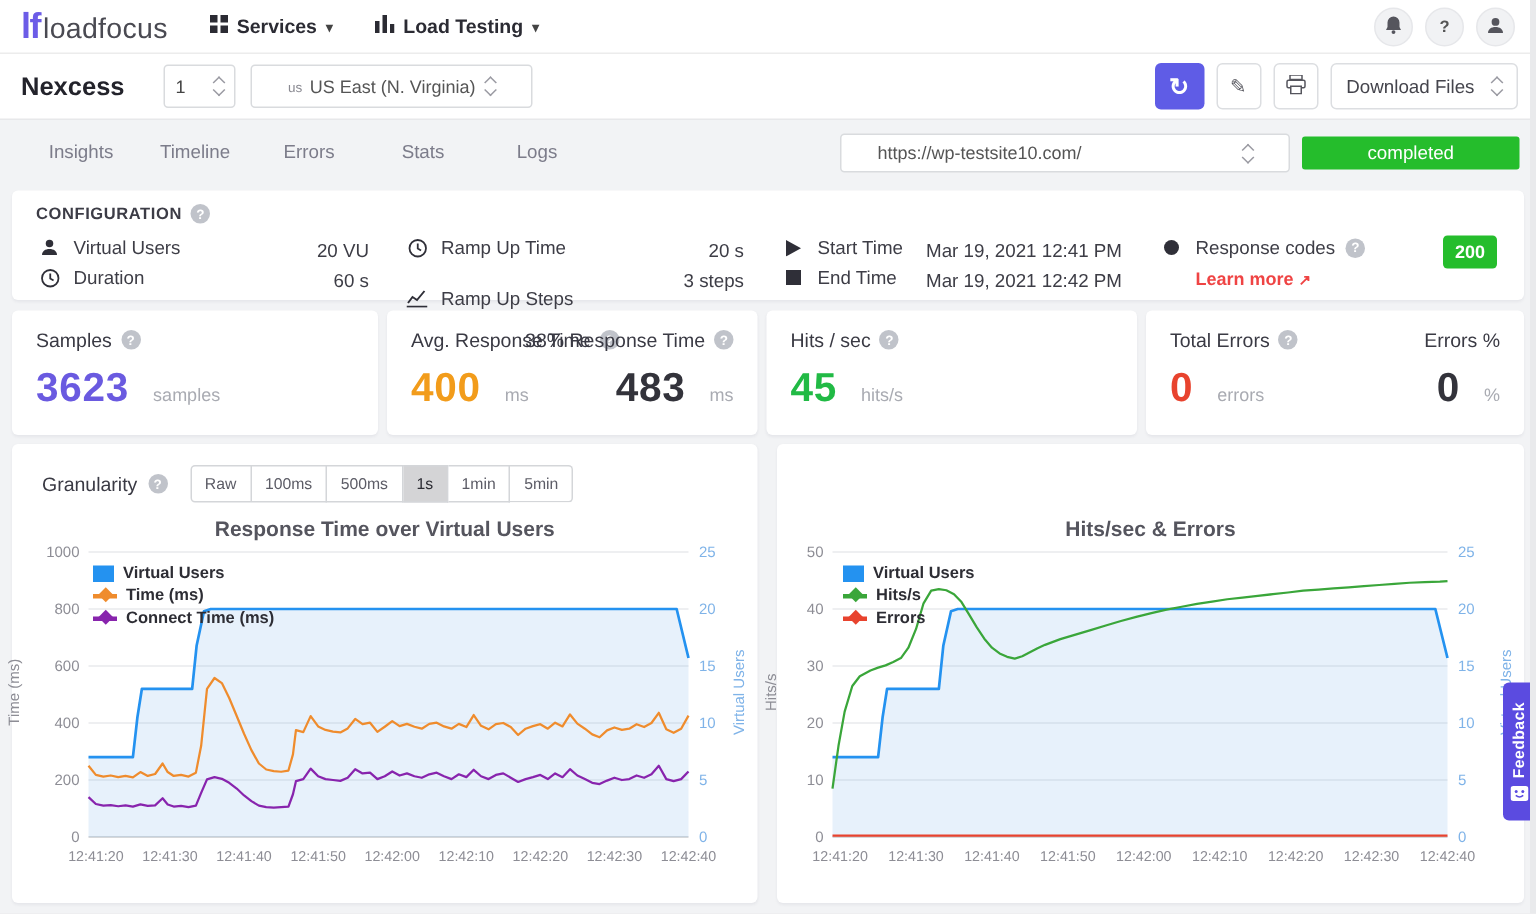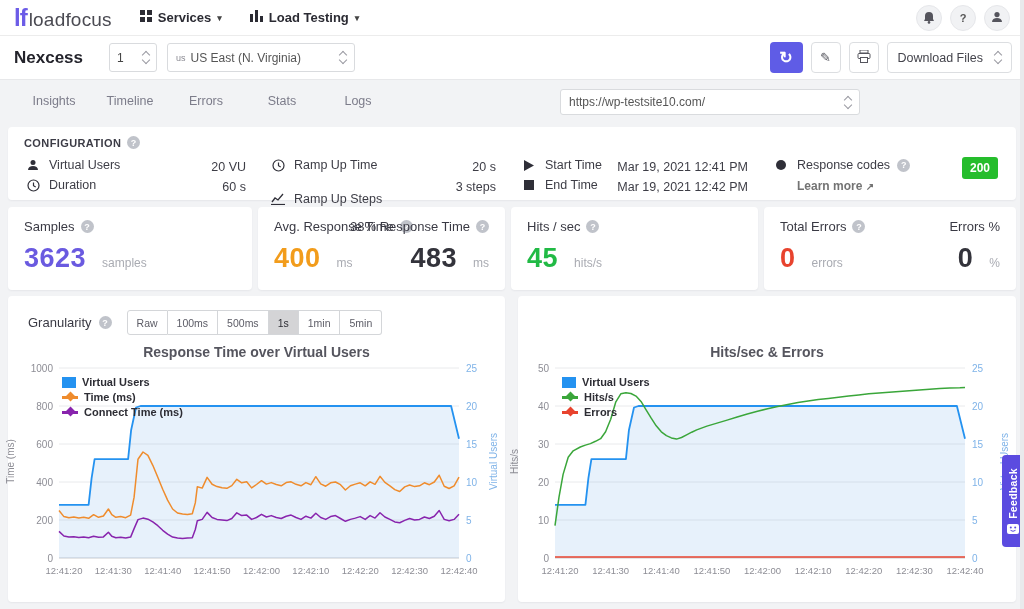--- a/index.html
+++ b/index.html
@@ -14,21 +14,21 @@
   .logo-lf { color:#6c5ce7; font-weight:bold; font-size:24px; letter-spacing:-1px; }
   .logo-text { color:#4a4a52; font-size:19px; font-weight:500; margin-left:2px; letter-spacing:0.2px; }
   .menu-item { display:flex; align-items:center; gap:6px; margin-left:28px; font-size:13px; color:#2b2b33; font-weight:600; cursor:pointer; }
   .caret { font-size:9px; color:#444; }
   .top-right { position:absolute; right:14px; top:5px; display:flex; gap:8px; }
   .circle-btn { width:26px; height:26px; border-radius:50%; background:#f1f2f4; border:1px solid #e6e7ea; display:flex; align-items:center; justify-content:center; font-size:11px; color:#555; cursor:pointer; }
   
   .toolbar { position:absolute; left:0; top:36px; width:1024px; height:44px; background:#fff; border-bottom:1px solid #e7e8ea; display:flex; align-items:center; }
   .test-title { margin-left:14px; font-size:17px; font-weight:bold; color:#23232b; }
   .stepper { margin-left:26px; width:48px; height:29px; border:1px solid #d9dbde; border-radius:3px; background:#fff; display:flex; align-items:center; justify-content:space-between; padding:0 7px; font-size:12px; color:#444; cursor:pointer; }
-  .select-box { height:29px; border:1px solid #d9dbde; border-radius:3px; background:#fff; display:flex; align-items:center; justify-content:space-between; padding:0 8px; font-size:12px; color:#555; cursor:pointer;text-align:center; }
+  .select-box { height:29px; border:1px solid #d9dbde; border-radius:3px; background:#fff; display:flex; align-items:center; justify-content:space-between; padding:0 24px; font-size:12px; color:#555; cursor:pointer;text-align:center; }
   .region-select { margin-left:10px; width:188px; }
   .region-prefix { font-size:9px; color:#8a8a92; margin-right:5px; text-transform:lowercase; }
   .chev2 { display:flex; flex-direction:column; align-items:center; line-height:5px; }
   .chev2 i { display:block; width:6px; height:6px; border:solid #9a9aa2; border-width:0 1.4px 1.4px 0; }
   .chev2 .up { transform:rotate(-135deg); margin-bottom:1px; }
   .chev2 .dn { transform:rotate(45deg); margin-top:-2px; }
   .tool-right { position:absolute; right:12px; top:6px; display:flex; gap:8px; align-items:center; }
   .btn-refresh { width:33px; height:31px; background:#5f5ce6; color:#fff; border-radius:4px; display:flex; align-items:center; justify-content:center; font-size:16px; font-weight:bold; cursor:pointer; }
   .btn-icon { width:30px; height:31px; background:#fff; border:1px solid #dcdee1; border-radius:4px; display:flex; align-items:center; justify-content:center; color:#55555d; font-size:13px; cursor:pointer; }
   .btn-download { height:31px; background:#fff; border:1px solid #dcdee1; border-radius:4px; display:flex; align-items:center; gap:12px; padding:0 10px; font-size:12.5px; color:#44444c; cursor:pointer; }
@@ -41,21 +41,21 @@
   .status-badge { position:absolute; left:868px; top:11px; width:145px; height:22px; background:#25bd2c; color:#fff; font-size:12.5px; display:flex; align-items:center; justify-content:center; border-radius:2px; }
   
   .card { position:absolute; background:#fff; border-radius:4px; box-shadow:0 1px 2px rgba(30,30,60,0.06); }
   
   #config-card { left:8px; top:127px; width:1008px; height:73px; }
   .config-title { position:absolute; left:16px; top:9px; font-size:11px; font-weight:bold; color:#3c3c46; letter-spacing:0.4px; display:flex; gap:6px; align-items:center; }
   .help { display:inline-flex; width:13px; height:13px; border-radius:50%; background:#c0c3ca; color:#fff; font-size:9px; font-weight:bold; align-items:center; justify-content:center; cursor:pointer; }
   .cfg-item { position:absolute; display:flex; align-items:center; font-size:12.5px; color:#3d3d46; }
   .cfg-item .ic { width:14px; height:14px; margin-right:9px; display:inline-flex; align-items:center; justify-content:center; color:#2f2f38; }
   .cfg-val { position:absolute; font-size:12.5px; color:#3d3d46; text-align:right; }
-  .learn-more { position:absolute; font-size:12px; color:#737373; font-weight:600; cursor:pointer; }
+  .learn-more { position:absolute; font-size:12px; color:#ef4444; font-weight:600; cursor:pointer; }
   .code-badge { position:absolute; right:18px; top:30px; width:36px; height:22px; background:#25bd2c; color:#fff; font-size:12px; font-weight:bold; display:flex; align-items:center; justify-content:center; border-radius:3px; }
   
   .metric-card { top:207px; height:83px; }
   .m-label { position:absolute; left:16px; top:12px; font-size:13px; color:#3a3a44; display:flex; gap:6px; align-items:center; }
   .m-label.right { left:auto; right:16px; }
   .m-value-row { position:absolute; left:16px; bottom:16px; display:flex; align-items:baseline; gap:16px; }
   .m-value-row.right { left:auto; right:16px; }
   .m-big { font-size:27px; font-weight:bold; letter-spacing:0.5px; }
   .m-unit { font-size:12px; color:#a9abb2; }
   
@@ -188,20 +188,21 @@
       <div class="tab">Stats</div>
       <div class="tab">Logs</div>
     </div>
     <div class="select-box url-select">
       <span>https://wp-testsite10.com/</span>
       <span class="chev2">
           <i class="up"></i>
           <i class="dn"></i>
         </span>
     </div>
+    <div class="status-badge">completed</div>
   </div>
 
   <div class="card" id="config-card">
     <div class="config-title">
       <span>CONFIGURATION</span>
       <span class="help">?</span>
     </div>
 
     <div class="cfg-item" style="left:18px; top:31px;">
       <span class="ic">

